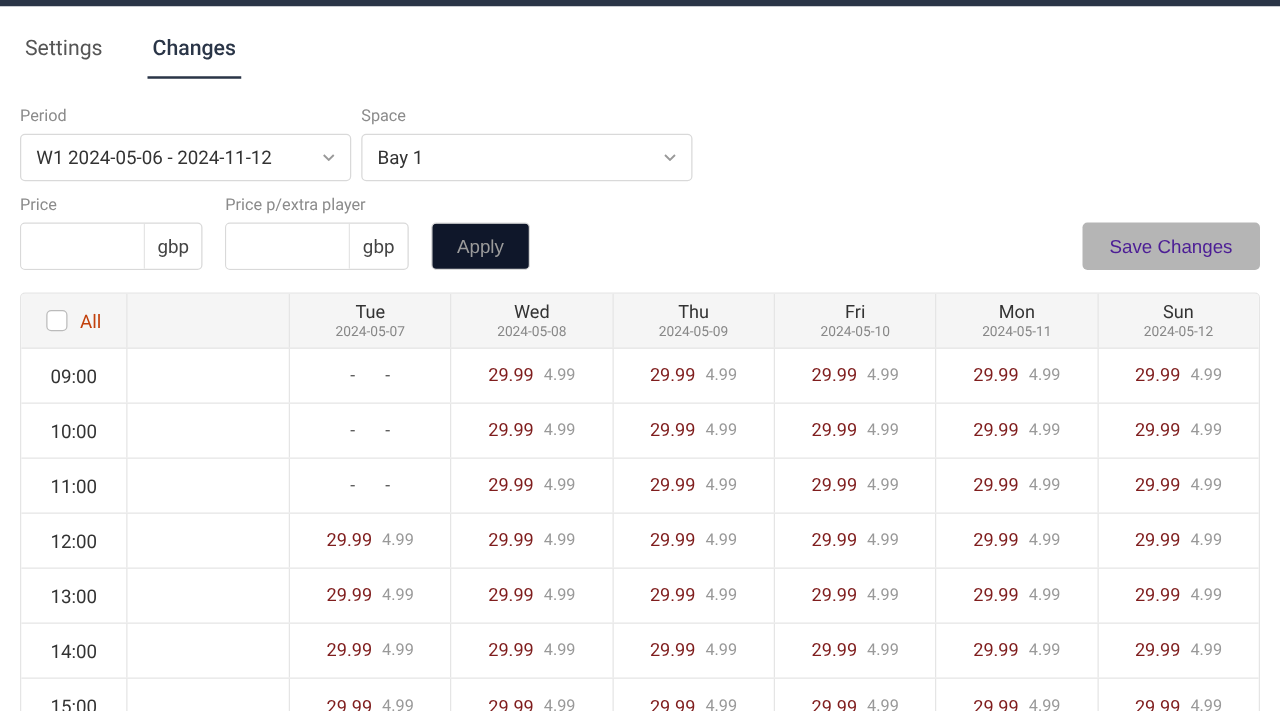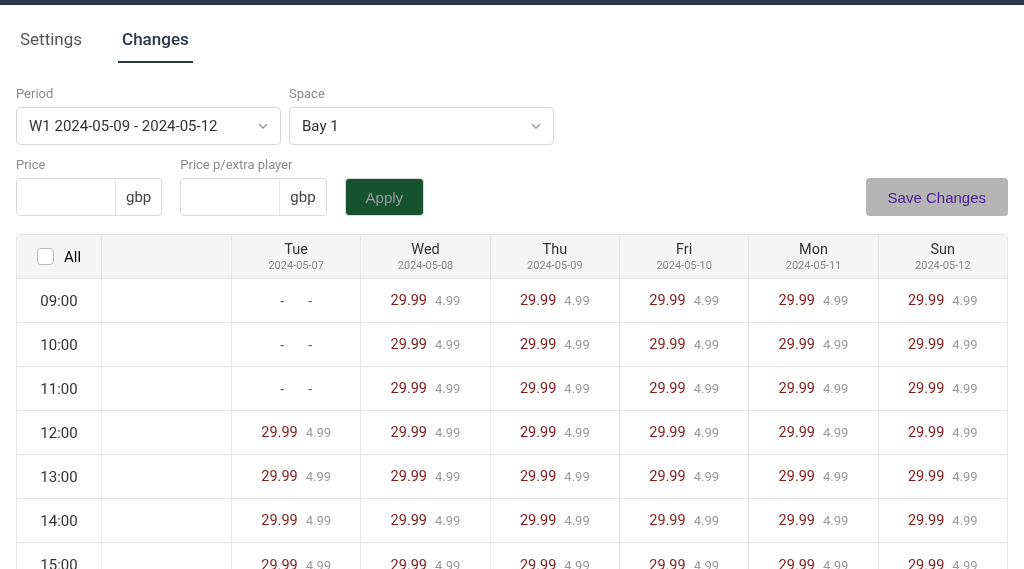--- a/index.html
+++ b/index.html
@@ -118,21 +118,21 @@
       border-radius: 4px;
       padding: 0 20px;
       font-size: 15px;
       border: 1px solid #d9d9d9;
       cursor: pointer;
       display: inline-flex;
       align-items: center;
       justify-content: center;
     }
     .btn.apply {
-      background: #14532d;
+      background: #0f172a;
       color: #9b9b9b;
     }
     .spacer { flex: 1; }
     .btn.save {
       background: #b5b5b5;
       color: #4c1d95;
       border: none;
       padding: 0 22px;
     }
     .table {
@@ -152,21 +152,21 @@
       display: flex;
       align-items: center;
       justify-content: center;
     }
     .th:last-child, .td:last-child { border-right: none; }
     .th.checkcol, .td.checkcol {
       flex: 0 0 85px;
       justify-content: center;
       gap: 10px;
       font-size: 15px;
-      color: #000000;
+      color: #c2410c;
     }
     .checkbox {
       width: 17px;
       height: 17px;
       border: 1.5px solid #bbb;
       border-radius: 4px;
       background: #fff;
     }
     .th.moncol, .td.moncol {
       flex: 0 0 130px;
@@ -223,21 +223,21 @@
 
   <div class="tabs">
     <div class="tab">Settings</div>
     <div class="tab active">Changes</div>
   </div>
 
   <div class="filters">
     <div class="field">
       <div class="field-label">Period</div>
       <div class="select period">
-        <span>W1 2024-05-09 - 2024-05-12</span>
+        <span>W1 2024-05-06 - 2024-11-12</span>
         <span class="caret">
           <svg width="10" height="6" viewBox="0 0 10 6">
               <path d="M1 1l4 4 4-4" fill="none" stroke="#999" stroke-width="1.5"></path>
             </svg>
         </span>
       </div>
     </div>
     <div class="field">
       <div class="field-label">Space</div>
       <div class="select space">

